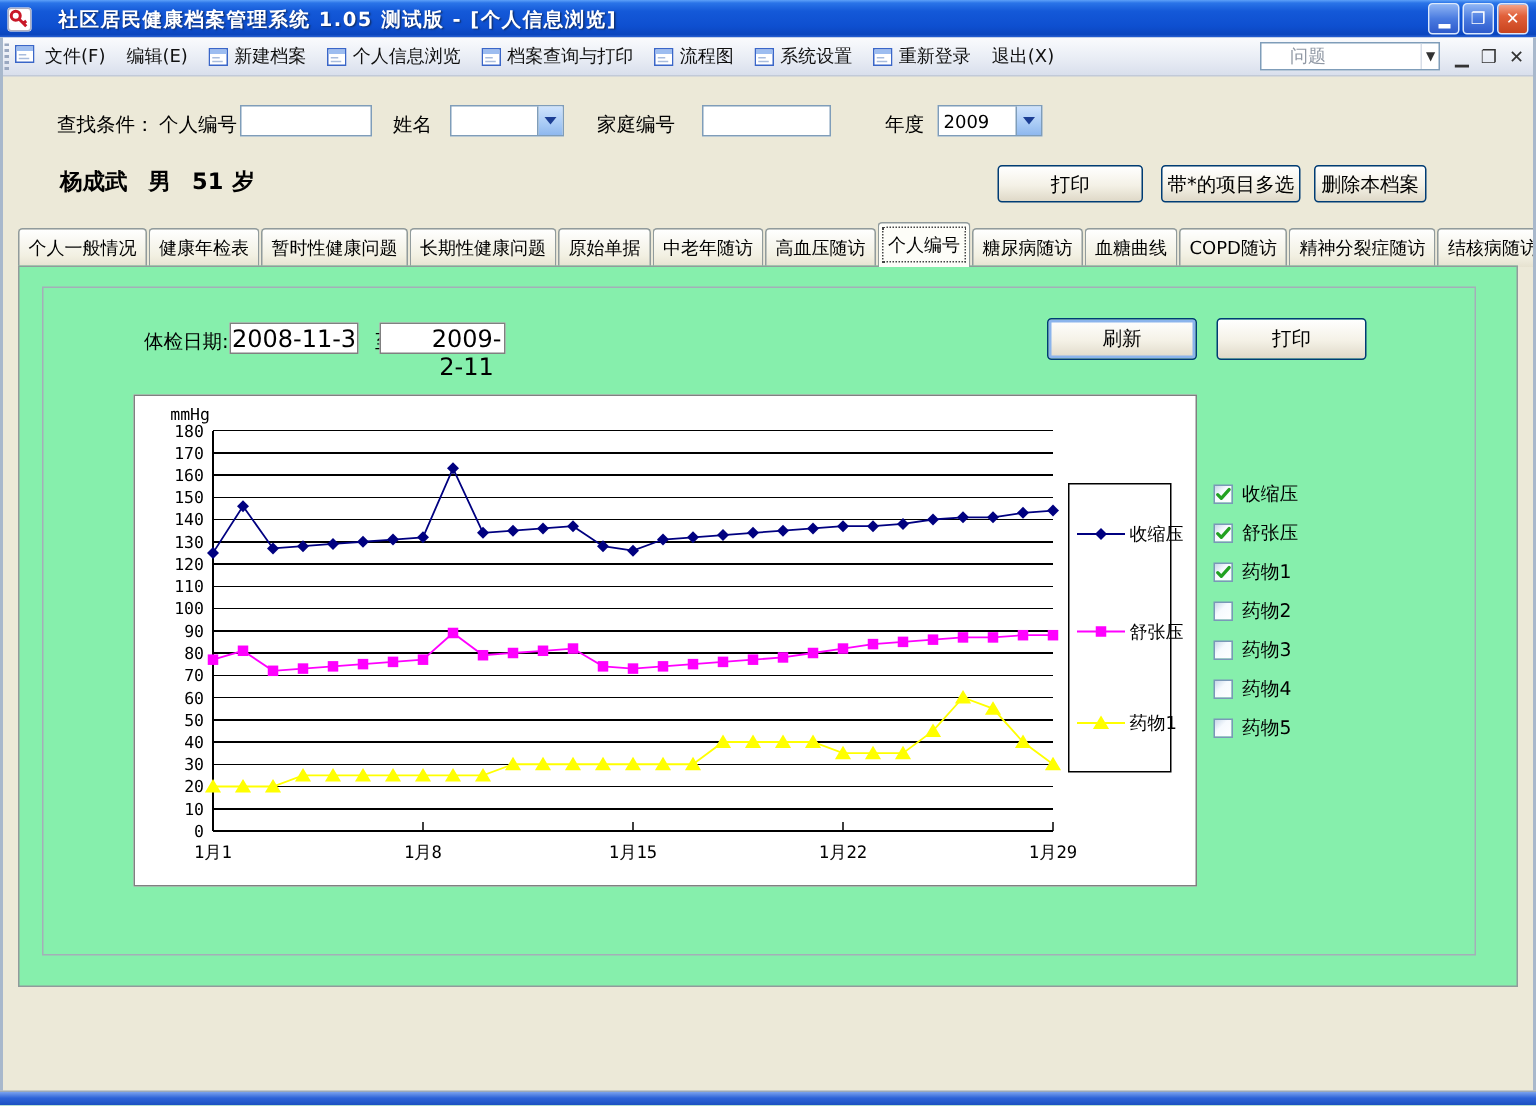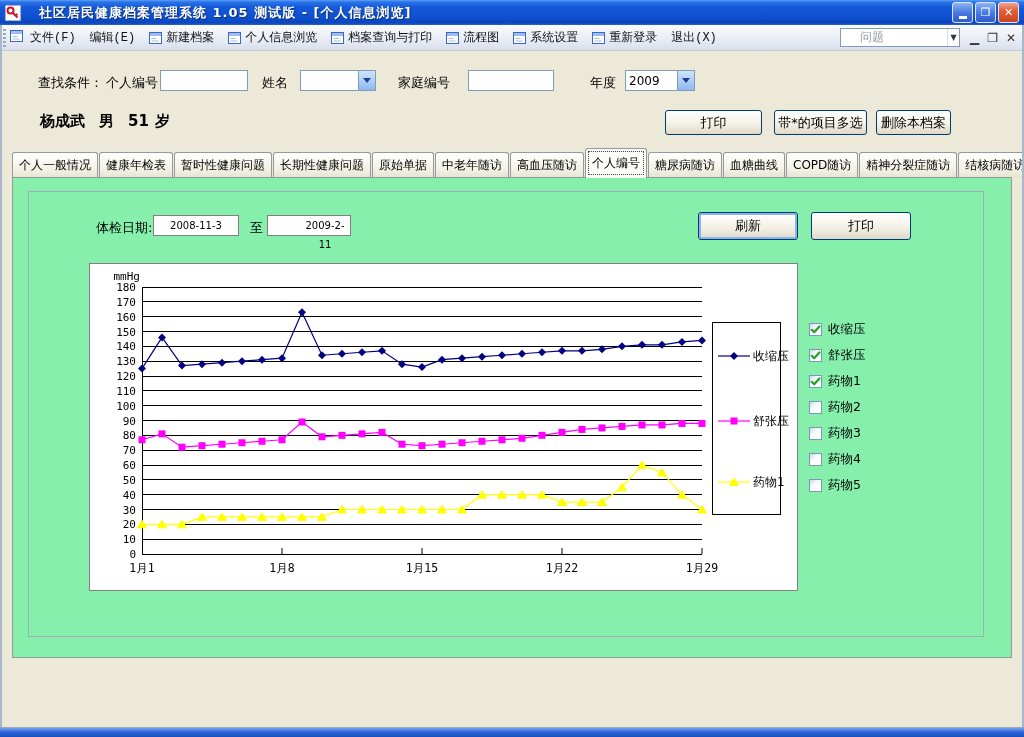--- a/index.html
+++ b/index.html
@@ -64,21 +64,21 @@
     background:linear-gradient(180deg,#FFFFFF 0%,#F2F0E2 70%,#E6E2D0 100%); cursor:default; }
   .tab.active { height:30px; background:#FDFDF8; position:relative; z-index:3;
     outline:1px dotted #444; outline-offset:-4px; }
 
   
   .tabpage { position:absolute; left:12px; top:177px; width:1000px; height:481px;
     background:#86efac; border:1px solid #919B9C; z-index:2; }
   .inner-panel { position:absolute; left:15px; top:13px; width:956px; height:446px;
     border:1px solid #A4AEB8; }
   .date-box { position:absolute; height:21px; background:#fff; border:1px solid #808080;
-    font-size:10px; text-align:center; line-height:19px; }
+    font-size:16px; text-align:center; line-height:19px; }
   .chartbox { position:absolute; left:76px; top:85px; width:709px; height:328px;
     background:#fff; border:1px solid #808080; }
   .chartbox svg { display:block; }
 
   
   .cb-row { position:absolute; display:flex; align-items:center; gap:6px; font-size:12.5px; }
   .cb-box { width:13px; height:13px; border:1px solid #7A98B8; position:relative;
     background:linear-gradient(135deg,#C8D8E8 0%,#F6FAFE 40%,#FFFFFF 100%); }
   .cb-box svg { position:absolute; top:-1px; left:-1px; }
 
@@ -112,21 +112,21 @@
   </div>
 
   <div class="menubar">
     <div class="grip"></div>
     <span class="menu-icon-slot"><svg width="13" height="12" viewBox="0 0 13 12">
           <rect x="0.5" y="0.5" width="12" height="11" fill="#FFFFFF" stroke="#3A66C8"></rect>
           <rect x="1" y="1" width="11" height="3" fill="#9DBDF0"></rect>
           <rect x="2.5" y="6" width="5" height="1" fill="#A8BCDD"></rect>
           <rect x="2.5" y="8.5" width="7" height="1" fill="#A8BCDD"></rect>
         </svg></span>
-    <div style="display:flex; align-items:center;font-family:Liberation Mono, monospace;">
+    <div style="display:flex; align-items:center;">
         <div class="menu-item">
           <span>文件(F)</span>
         </div>
         <div class="menu-item">
           <span>编辑(E)</span>
         </div>
         <div class="menu-item">
           <svg width="13" height="12" viewBox="0 0 13 12">
             <rect x="0.5" y="0.5" width="12" height="11" fill="#FFFFFF" stroke="#3A66C8"></rect>
             <rect x="1" y="1" width="11" height="3" fill="#9DBDF0"></rect>
@@ -237,21 +237,21 @@
       <div class="tab">精神分裂症随访</div>
       <div class="tab">结核病随访</div>
     </div>
 
   <div class="tabpage">
     <div class="inner-panel"></div>
 
     <div class="lbl" style="left:83px; top:41px;">体检日期:</div>
     <div class="date-box" style="left:140px; top:37px; width:86px;">2008-11-3</div>
     <div class="lbl" style="left:237px; top:41px;">至</div>
-    <div class="date-box" style="left:254px; top:37px; width:84px;padding-left:32px;">2009-2-11</div>
+    <div class="date-box" style="left:240px; top:37px; width:84px;padding-left:32px;">2009-2-11</div>
 
     <div class="xp-btn focused" style="left:685px; top:34px; width:100px; height:28px;">刷新</div>
     <div class="xp-btn" style="left:798px; top:34px; width:100px; height:28px;">打印</div>
 
     <div class="chartbox">
         <svg width="709" height="328" viewBox="0 0 709 328">
           <g shape-rendering="crispEdges">
             <line x1="52" y1="290" x2="612" y2="290" stroke="#000000" stroke-width="1"></line>
             <text x="46" y="294" text-anchor="end" font-size="11" font-family="DejaVu Sans Mono, monospace" fill="#000">0</text>
             <line x1="52" y1="275.1666666666667" x2="612" y2="275.1666666666667" stroke="#000000" stroke-width="1"></line>

